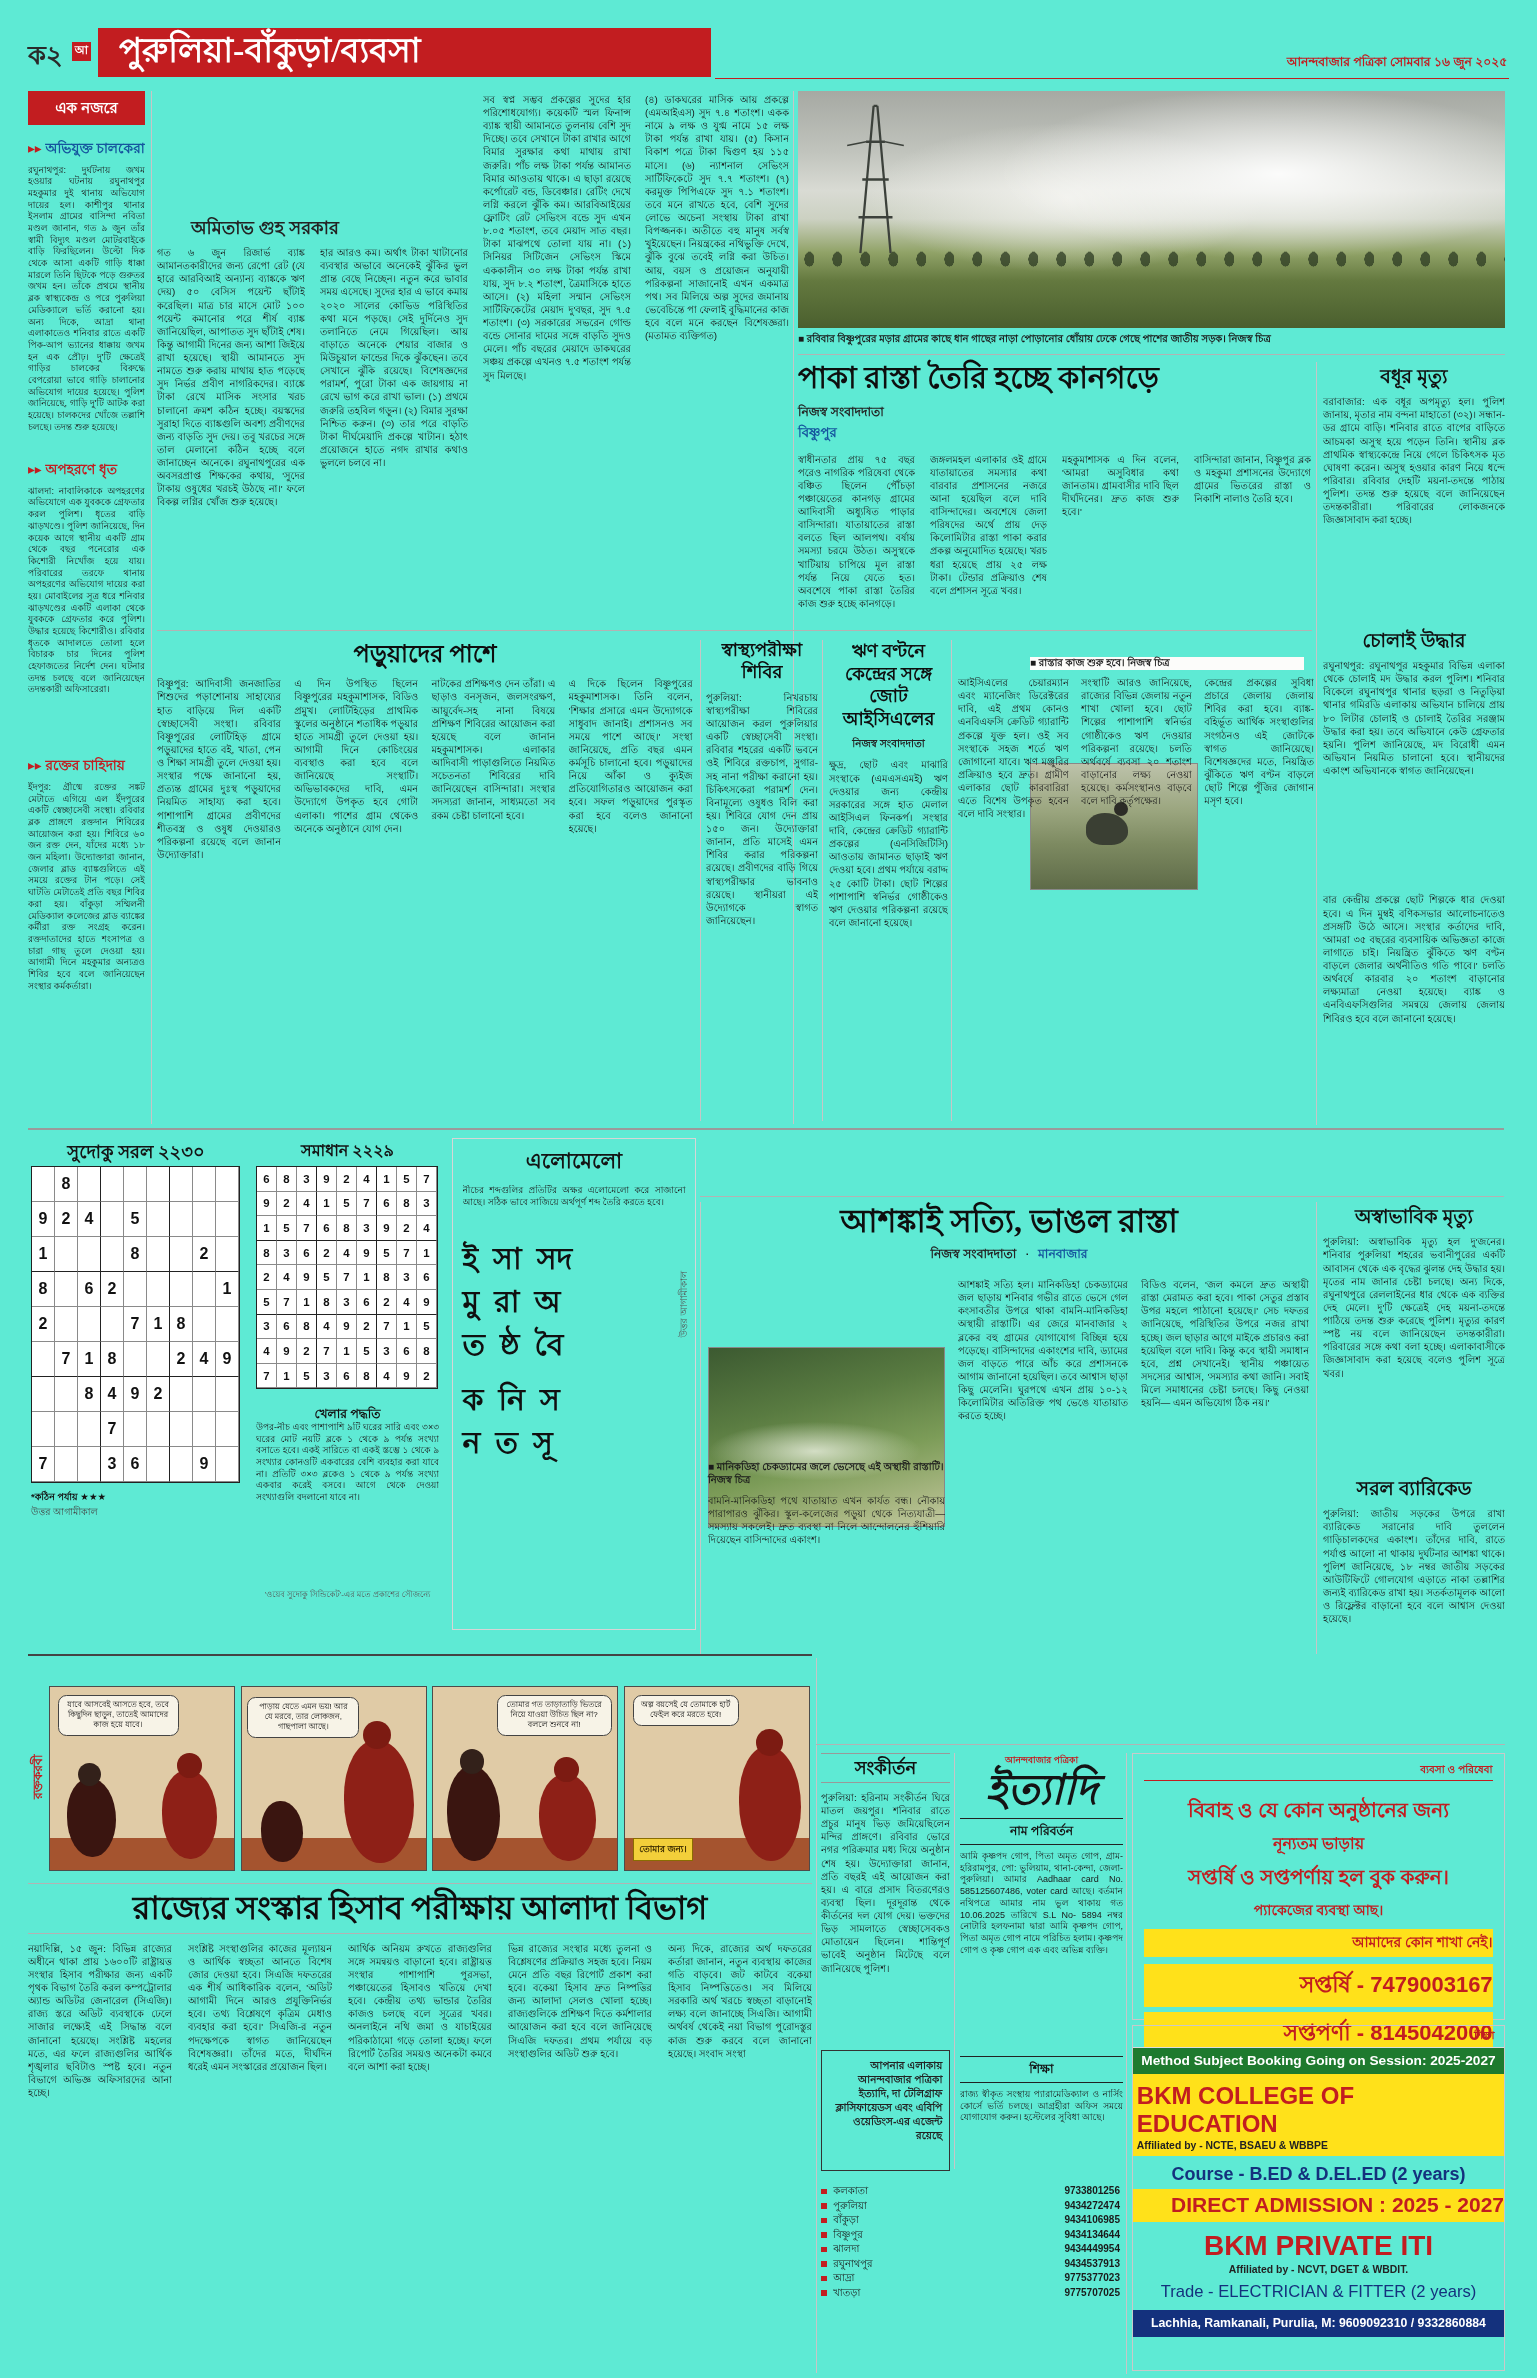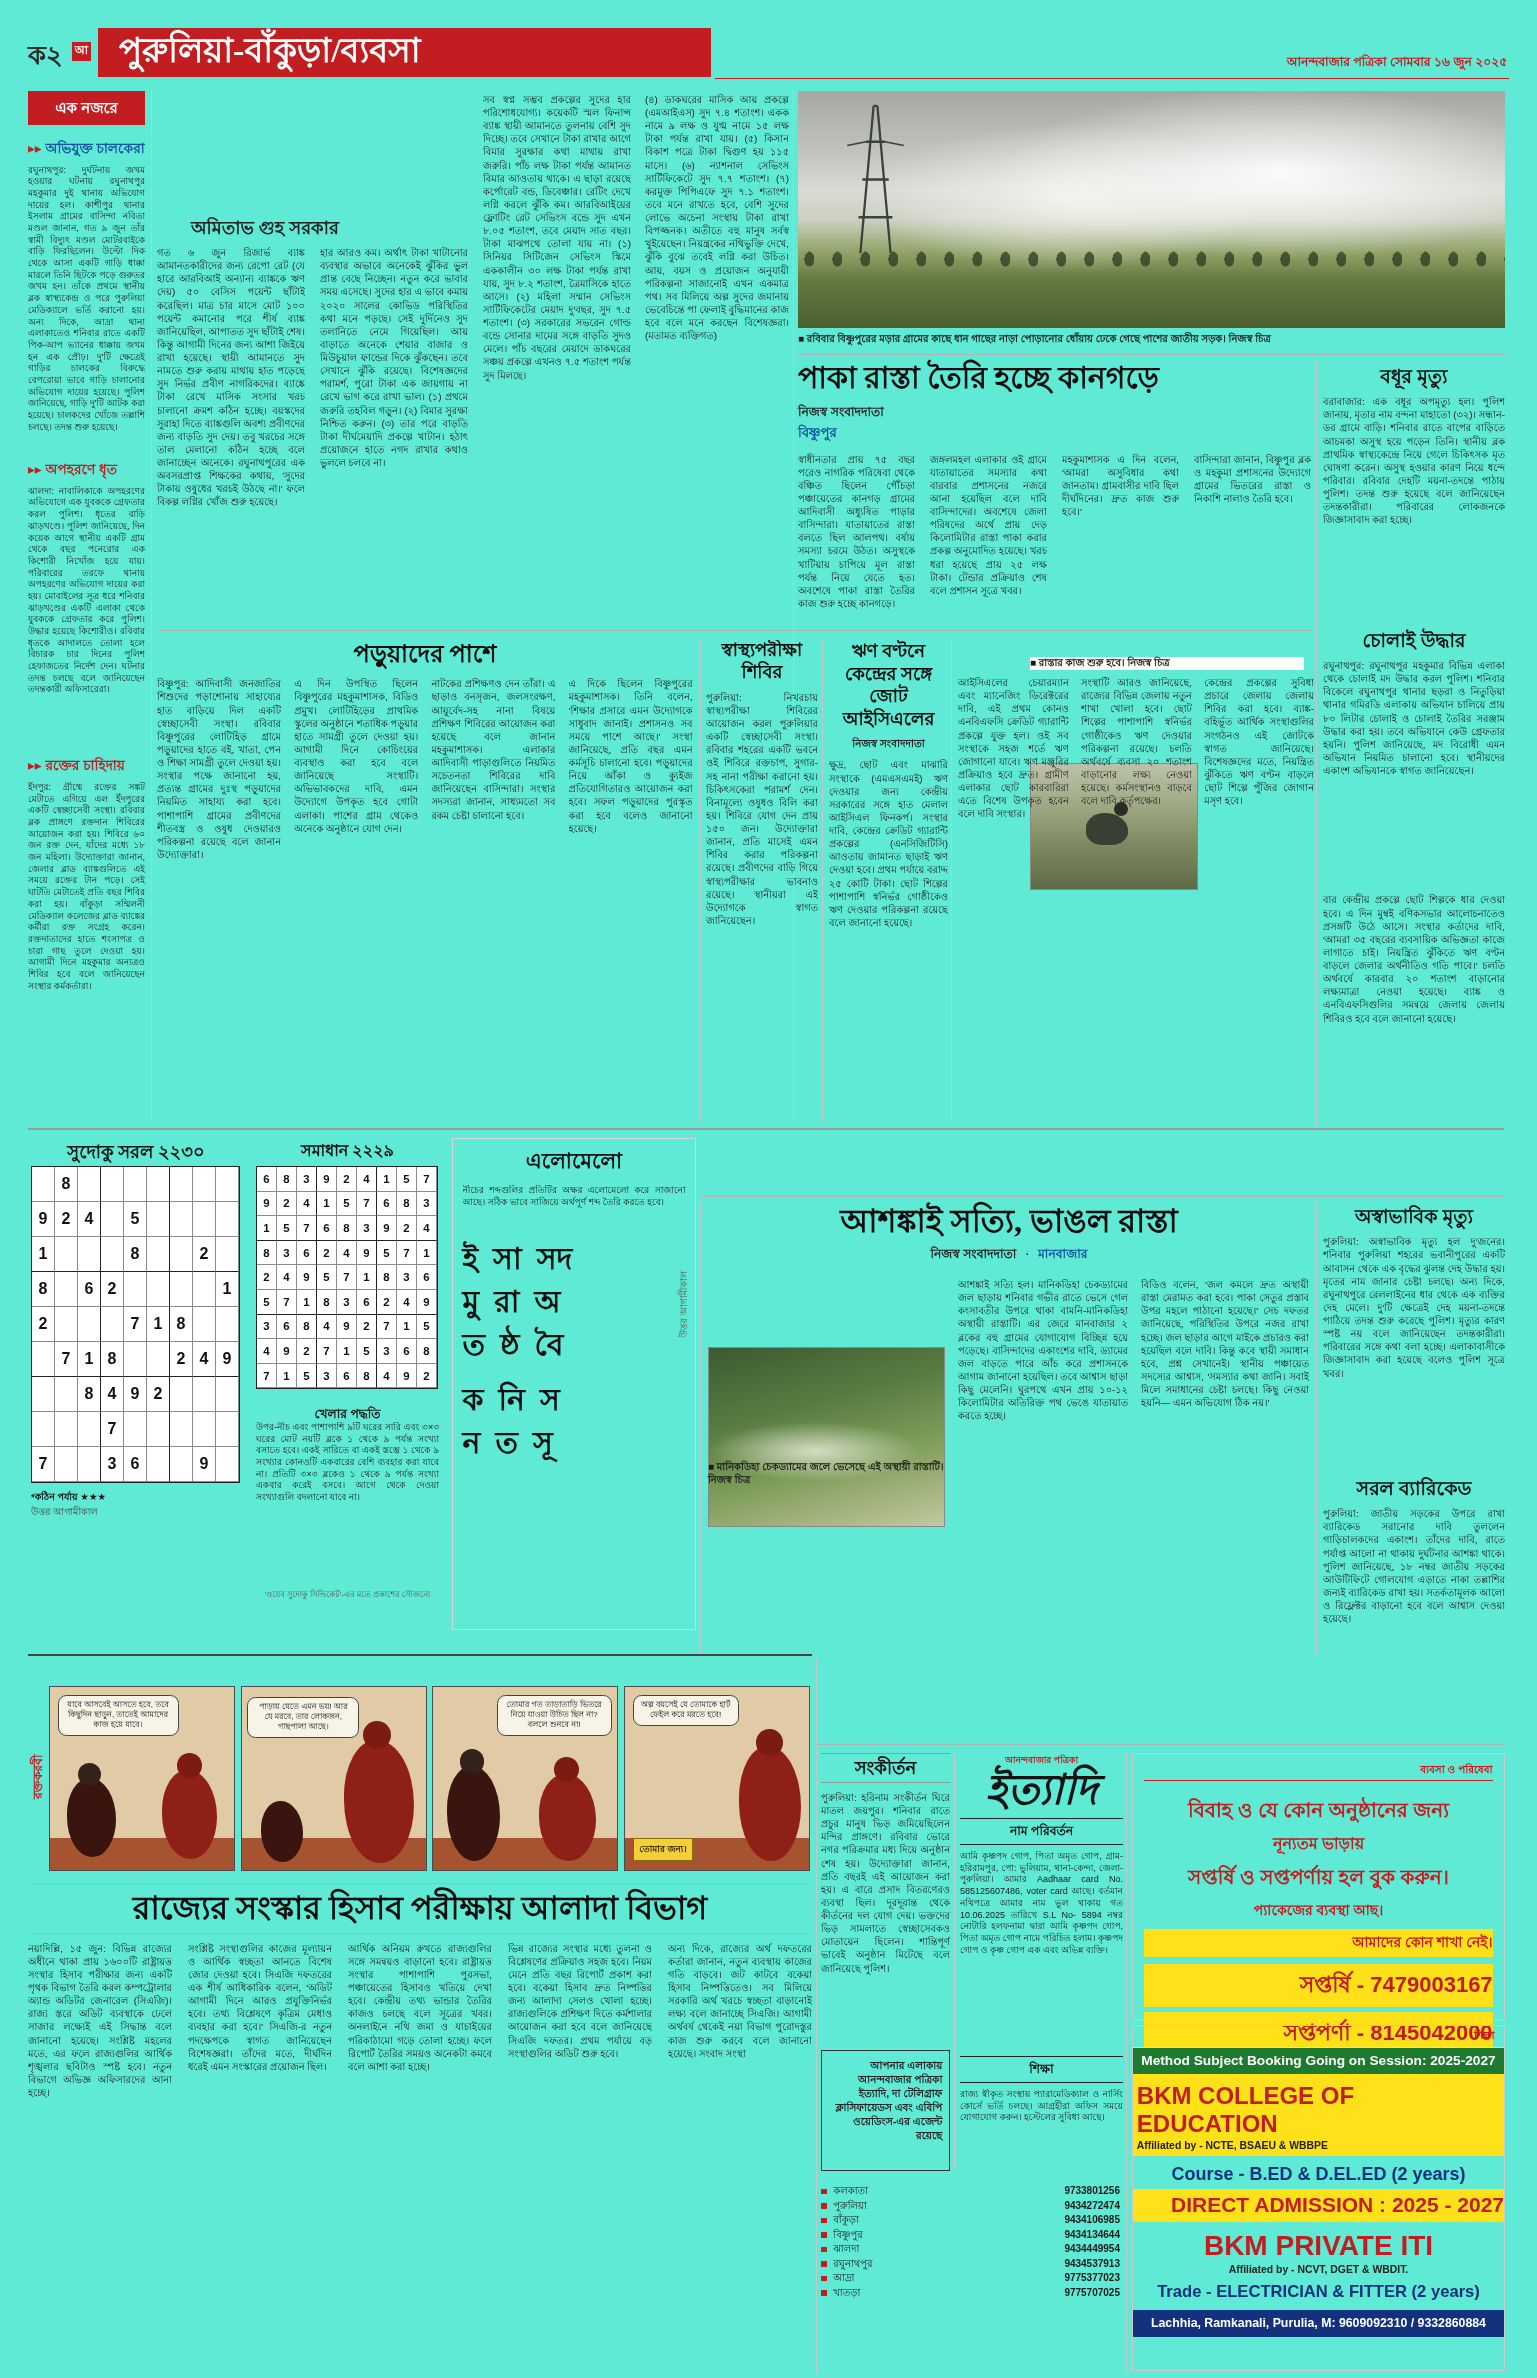--- a/index.html
+++ b/index.html
@@ -384,20 +384,21 @@
   <div class="vline" style="left:700px;top:1202px;height:452px"></div>
   <div class="abs" style="left:708px;top:1204px;width:602px;height:450px">
     <h2 class="hl serif" style="font-size:32px;text-align:center">আশঙ্কাই সত্যি, ভাঙল রাস্তা</h2>
     <div style="text-align:center;margin:5.7px 0 7.6px">
       <span class="byline">নিজস্ব সংবাদদাতা</span>
       &nbsp;·&nbsp;
       <span class="dl-blue" style="font-size:12.3px">মানবাজার</span>
     </div>
     <div class="abs photo photo-water" style="left:0;top:74px;width:237px;height:180px;border:0.9px solid #888"></div>
     <div class="abs caption" style="left:0;top:257px;width:237px">■ মানিকডিহা চেকড্যামের জলে ভেসেছে এই অস্থায়ী রাস্তাটি। নিজস্ব চিত্র</div>
+    <div class="abs jtxt" style="left:0;top:290px;width:237px;height:159px">বামনি-মানিকডিহা পথে যাতায়াত এখন কার্যত বন্ধ। নৌকায় পারাপারও ঝুঁকির। স্কুল-কলেজের পড়ুয়া থেকে নিত্যযাত্রী— সমস্যায় সকলেই। দ্রুত ব্যবস্থা না নিলে আন্দোলনের হুঁশিয়ারি দিয়েছেন বাসিন্দাদের একাংশ।</div>
     <div class="abs jtxt" style="left:250px;top:74px;width:170px;height:375px">আশঙ্কাই সত্যি হল। মানিকডিহা চেকড্যামের জল ছাড়ায় শনিবার গভীর রাতে ভেসে গেল কংসাবতীর উপরে থাকা বামনি-মানিকডিহা অস্থায়ী রাস্তাটি। এর জেরে মানবাজার ২ ব্লকের বহু গ্রামের যোগাযোগ বিচ্ছিন্ন হয়ে পড়েছে। বাসিন্দাদের একাংশের দাবি, ড্যামের জল বাড়তে পারে আঁচ করে প্রশাসনকে আগাম জানানো হয়েছিল। তবে আশ্বাস ছাড়া কিছু মেলেনি। ঘুরপথে এখন প্রায় ১০-১২ কিলোমিটার অতিরিক্ত পথ ভেঙে যাতায়াত করতে হচ্ছে।</div>
     <div class="abs jtxt" style="left:433px;top:74px;width:168px;height:375px">বিডিও বলেন, 'জল কমলে দ্রুত অস্থায়ী রাস্তা মেরামত করা হবে। পাকা সেতুর প্রস্তাব উপর মহলে পাঠানো হয়েছে।' সেচ দফতর জানিয়েছে, পরিস্থিতির উপরে নজর রাখা হচ্ছে। জল ছাড়ার আগে মাইকে প্রচারও করা হয়েছিল বলে দাবি। কিন্তু কবে স্থায়ী সমাধান হবে, প্রশ্ন সেখানেই। স্থানীয় পঞ্চায়েত সদস্যের আশ্বাস, 'সমস্যার কথা জানি। সবাই মিলে সমাধানের চেষ্টা চলছে। কিছু নেওয়া হয়নি— এমন অভিযোগ ঠিক নয়।'</div>
   </div>
 
   <div class="vline" style="left:1316px;top:1202px;height:452px"></div>
   <div class="abs" style="left:1323px;top:1204px;width:182px;height:450px;overflow:hidden">
     <h3 class="subhead" style="margin:1.9px 0 7.6px">অস্বাভাবিক মৃত্যু</h3>
     <p class="jtxt" style="height:231px">পুরুলিয়া: অস্বাভাবিক মৃত্যু হল দু'জনের। শনিবার পুরুলিয়া শহরের ভবানীপুরের একটি আবাসন থেকে এক বৃদ্ধের ঝুলন্ত দেহ উদ্ধার হয়। মৃতের নাম জানার চেষ্টা চলছে। অন্য দিকে, রঘুনাথপুরে রেললাইনের ধার থেকে এক ব্যক্তির দেহ মেলে। দু'টি ক্ষেত্রেই দেহ ময়না-তদন্তে পাঠিয়ে তদন্ত শুরু করেছে পুলিশ। মৃত্যুর কারণ স্পষ্ট নয় বলে জানিয়েছেন তদন্তকারীরা। পরিবারের সঙ্গে কথা বলা হচ্ছে। এলাকাবাসীকে জিজ্ঞাসাবাদ করা হয়েছে বলেও পুলিশ সূত্রে খবর।</p>
     <h3 class="subhead" style="margin:11.4px 0 7.6px">সরল ব্যারিকেড</h3>
     <p class="jtxt" style="height:151px">পুরুলিয়া: জাতীয় সড়কের উপরে রাখা ব্যারিকেড সরানোর দাবি তুললেন গাড়িচালকদের একাংশ। তাঁদের দাবি, রাতে পর্যাপ্ত আলো না থাকায় দুর্ঘটনার আশঙ্কা থাকে। পুলিশ জানিয়েছে, ১৮ নম্বর জাতীয় সড়কের আউটিফিটে গোলযোগ এড়াতে নাকা তল্লাশির জন্যই ব্যারিকেড রাখা হয়। সতর্কতামূলক আলো ও রিফ্লেক্টর বাড়ানো হবে বলে আশ্বাস দেওয়া হয়েছে।</p>
@@ -534,18 +535,18 @@
     <div style="text-align:right;font-size:10.4px;font-weight:bold;color:#c21d20;padding:1.9px 9.5px;border-bottom:0.9px solid #ddd">শিক্ষা</div>
     <div style="background:#1e7a2e;color:#fff;font-size:13.7px;font-weight:bold;text-align:center;padding:5.7px 3.8px">Method Subject Booking Going on Session: 2025-2027</div>
     <div style="background:#ffe11a;text-align:left;padding:7.6px 3.8px 5.7px">
       <div style="color:#c21d20;font-size:24px;font-weight:bold">BKM COLLEGE OF EDUCATION</div>
       <div style="font-size:10.4px;font-weight:bold;color:#222;margin-top:1.9px">Affiliated by - NCTE, BSAEU &amp; WBBPE</div>
     </div>
     <div style="text-align:center;color:#14317d;font-size:18px;font-weight:bold;padding:7.6px 0 3.8px">Course - B.ED &amp; D.EL.ED (2 years)</div>
     <div class="yellow-strip" style="font-size:21px;padding:4.7px 0">DIRECT ADMISSION : 2025 - 2027</div>
     <div style="text-align:center;color:#c21d20;font-size:28px;font-weight:bold;padding:7.6px 0 1.9px">BKM PRIVATE ITI</div>
     <div style="text-align:center;font-size:10.4px;font-weight:bold;color:#222">Affiliated by - NCVT, DGET &amp; WBDIT.</div>
-    <div style="text-align:center;color:#14317d;font-size:16.6px;font-weight:bold;padding:7.6px 0">Trade - ELECTRICIAN &amp; FITTER (2 years)</div>
+    <div style="text-align:center;color:#14317d;font-size:16.6px;font-weight:normal;padding:7.6px 0">Trade - ELECTRICIAN &amp; FITTER (2 years)</div>
     <div style="background:#14317d;color:#fff;font-size:12.3px;font-weight:bold;text-align:center;padding:6.6px 3.8px">Lachhia, Ramkanali, Purulia, M: 9609092310 / 9332860884</div>
   </div>
 
 </div>
 
 
 </body></html>

